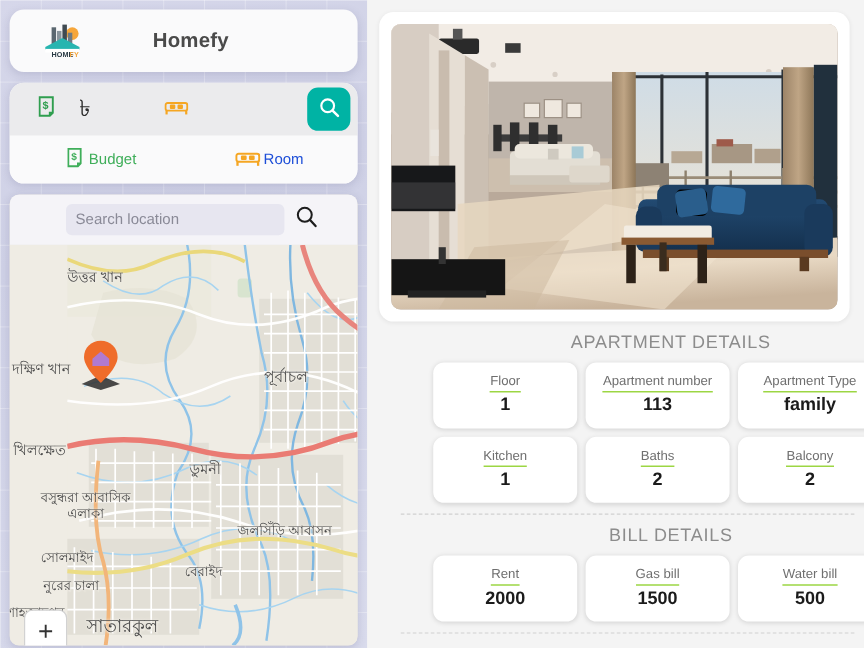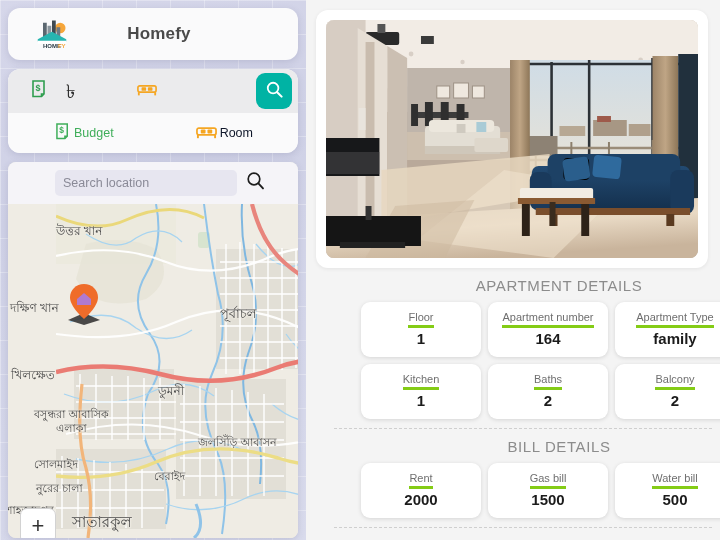--- a/index.html
+++ b/index.html
@@ -108,21 +108,21 @@
     background: #fafafb;
     border-radius: 0 0 12px 12px;
   }
   .chip {
     display: flex;
     align-items: center;
     gap: 3px;
     font-size: 12.5px;
   }
   .chip-budget { margin-left: 48px; color: #3fae5a; }
-  .chip-room   { margin-left: 82px; color: #0f172a; }
+  .chip-room   { margin-left: 82px; color: #1d4ed8; }
 
   
   .map-card {
     position: relative;
     height: 376px;
     border-radius: 8px;
     overflow: hidden;
     background: #e9e6df;
   }
   .search-bar-wrap {
@@ -233,21 +233,21 @@
     box-shadow: 0 1px 4px rgba(0,0,0,.13);
     display: flex;
     flex-direction: column;
     align-items: center;
     justify-content: center;
     gap: 2px;
   }
   .detail-label {
     font-size: 11px;
     color: #6f6f6f;
-    border-bottom: 3px solid #84cc16;
+    border-bottom: 1px solid #84cc16;
     padding-bottom: 1px;
     line-height: 1.25;
   }
   .detail-value {
     font-size: 15px;
     font-weight: bold;
     color: #1b1b1b;
     line-height: 1.2;
   }
   .divider {
@@ -618,21 +618,21 @@
 
     <div class="section-head">APARTMENT DETAILS</div>
 
     <div class="cards-grid">
       <div class="detail-card">
         <span class="detail-label">Floor</span>
         <span class="detail-value">1</span>
       </div>
       <div class="detail-card">
         <span class="detail-label">Apartment number</span>
-        <span class="detail-value">164</span>
+        <span class="detail-value">113</span>
       </div>
       <div class="detail-card">
         <span class="detail-label">Apartment Type</span>
         <span class="detail-value">family</span>
       </div>
       <div class="detail-card">
         <span class="detail-label">Kitchen</span>
         <span class="detail-value">1</span>
       </div>
       <div class="detail-card">

